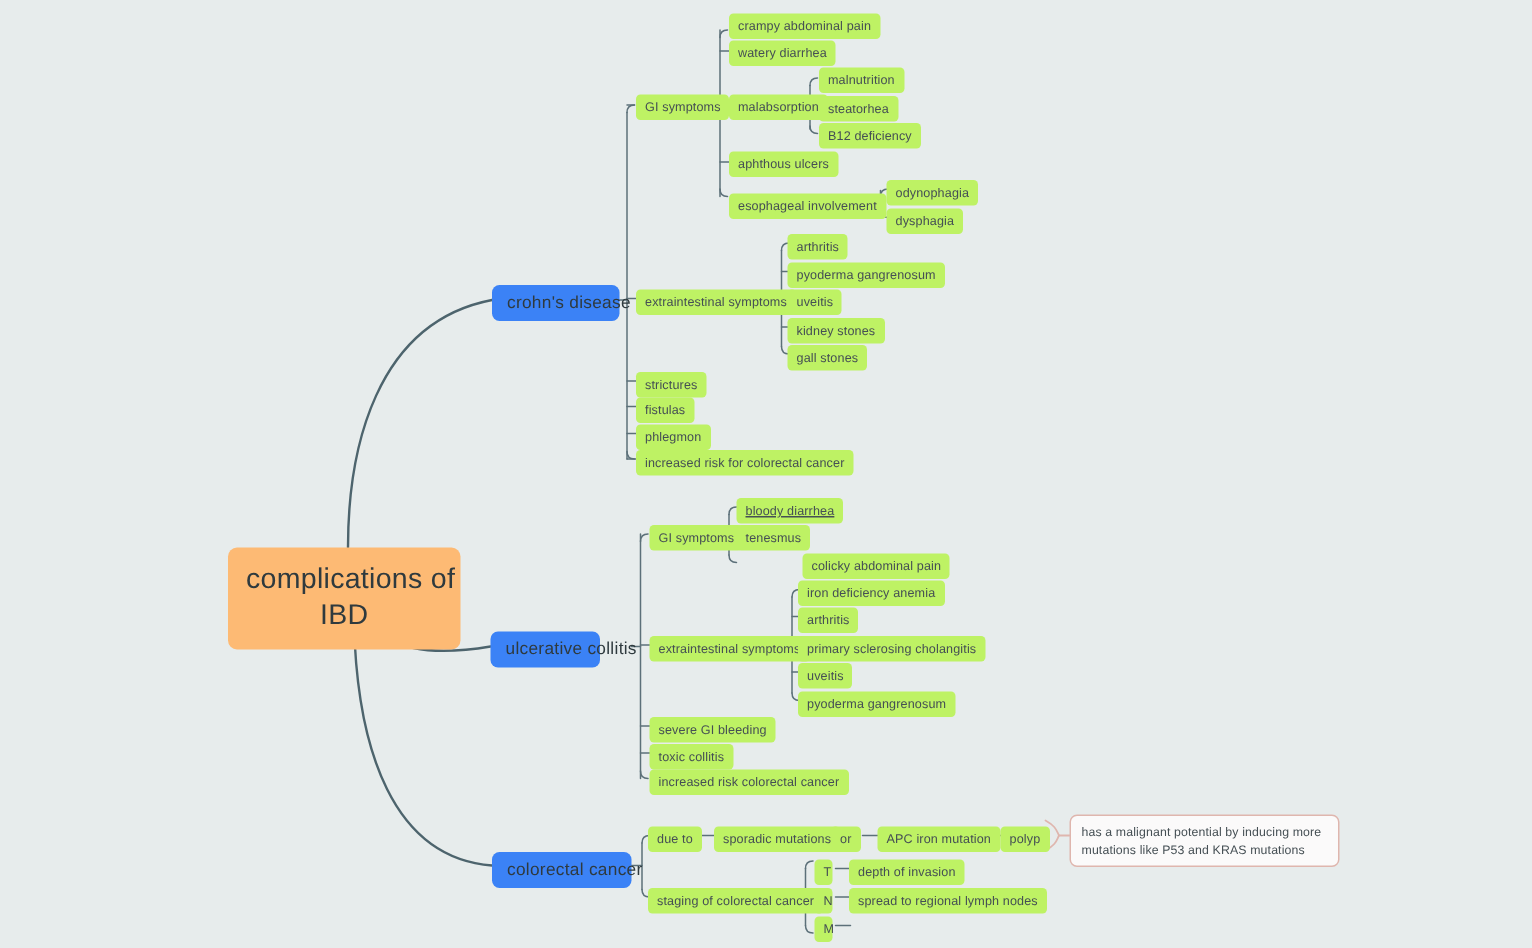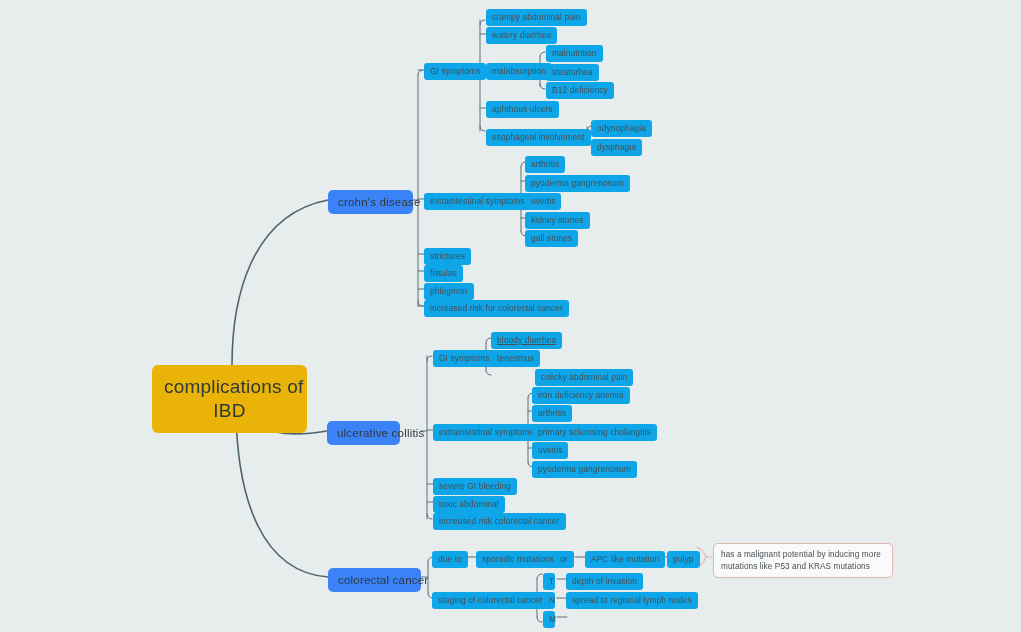--- a/index.html
+++ b/index.html
@@ -28,21 +28,21 @@
   }
   .node {
     position: absolute;
     box-sizing: border-box;
     white-space: nowrap;
     color: #3d4a4f;
     border-radius: 4px;
   }
   
   .root {
-    background: #eab308;
+    background: #fdba74;
     border-radius: 6px;
     font-size: 19px;
     line-height: 24px;
     color: #2f3a3e;
     text-align: center;
     padding: 10px 12px;
     letter-spacing: 0.2px;
   }
   
   .major {
@@ -50,21 +50,21 @@
     border-radius: 5px;
     font-size: 11.5px;
     line-height: 14px;
     color: #2f3a3e;
     text-align: center;
     padding: 5px 10px;
     letter-spacing: 0.2px;
   }
   
   .pill {
-    background: #0ea5e9;
+    background: #bef264;
     border-radius: 3px;
     font-size: 8.4px;
     line-height: 11px;
     color: #454f54;
     padding: 3px 6px;
     letter-spacing: 0.1px;
   }
   .pill.center { text-align: center; }
   
   .callout {
@@ -227,29 +227,29 @@
   <div class="node pill" style="left:491px; top:369px;margin-left:44px;">colicky abdominal pain</div>
 
   <div class="node pill" style="left:433px; top:424px;">extraintestinal symptoms</div>
   <div class="node pill" style="left:532px; top:387px;">iron deficiency anemia</div>
   <div class="node pill" style="left:532px; top:405px;">arthritis</div>
   <div class="node pill" style="left:532px; top:424px;">primary sclerosing cholangitis</div>
   <div class="node pill" style="left:532px; top:442px;">uveitis</div>
   <div class="node pill" style="left:532px; top:461px;">pyoderma gangrenosum</div>
 
   <div class="node pill" style="left:433px; top:478px;">severe GI bleeding</div>
-  <div class="node pill" style="left:433px; top:496px;">toxic abdominal</div>
+  <div class="node pill" style="left:433px; top:496px;">toxic collitis</div>
   <div class="node pill" style="left:433px; top:513px;">increased risk colorectal cancer</div>
 
   <div class="node major" style="left:328px; top:568px; width:93px;">colorectal cancer</div>
 
   <div class="node pill" style="left:432px; top:551px;">due to</div>
   <div class="node pill" style="left:476px; top:551px;">sporadic mutations</div>
   <div class="node pill center" style="left:554px; top:551px;">or</div>
-  <div class="node pill" style="left:585px; top:551px;">APC like mutation</div>
+  <div class="node pill" style="left:585px; top:551px;">APC iron mutation</div>
   <div class="node pill" style="left:667px; top:551px;">polyp</div>
 
   <div class="node callout" style="left:713px; top:543px; width:180px;">has a malignant potential by inducing more mutations like P53 and KRAS mutations</div>
 
   <div class="node pill" style="left:432px; top:592px;">staging of colorectal cancer</div>
 
   <div class="node pill center" style="left:543px; top:573px; width:12px;">T</div>
   <div class="node pill" style="left:566px; top:573px;">depth of invasion</div>
 
   <div class="node pill center" style="left:543px; top:592px; width:12px;">N</div>

